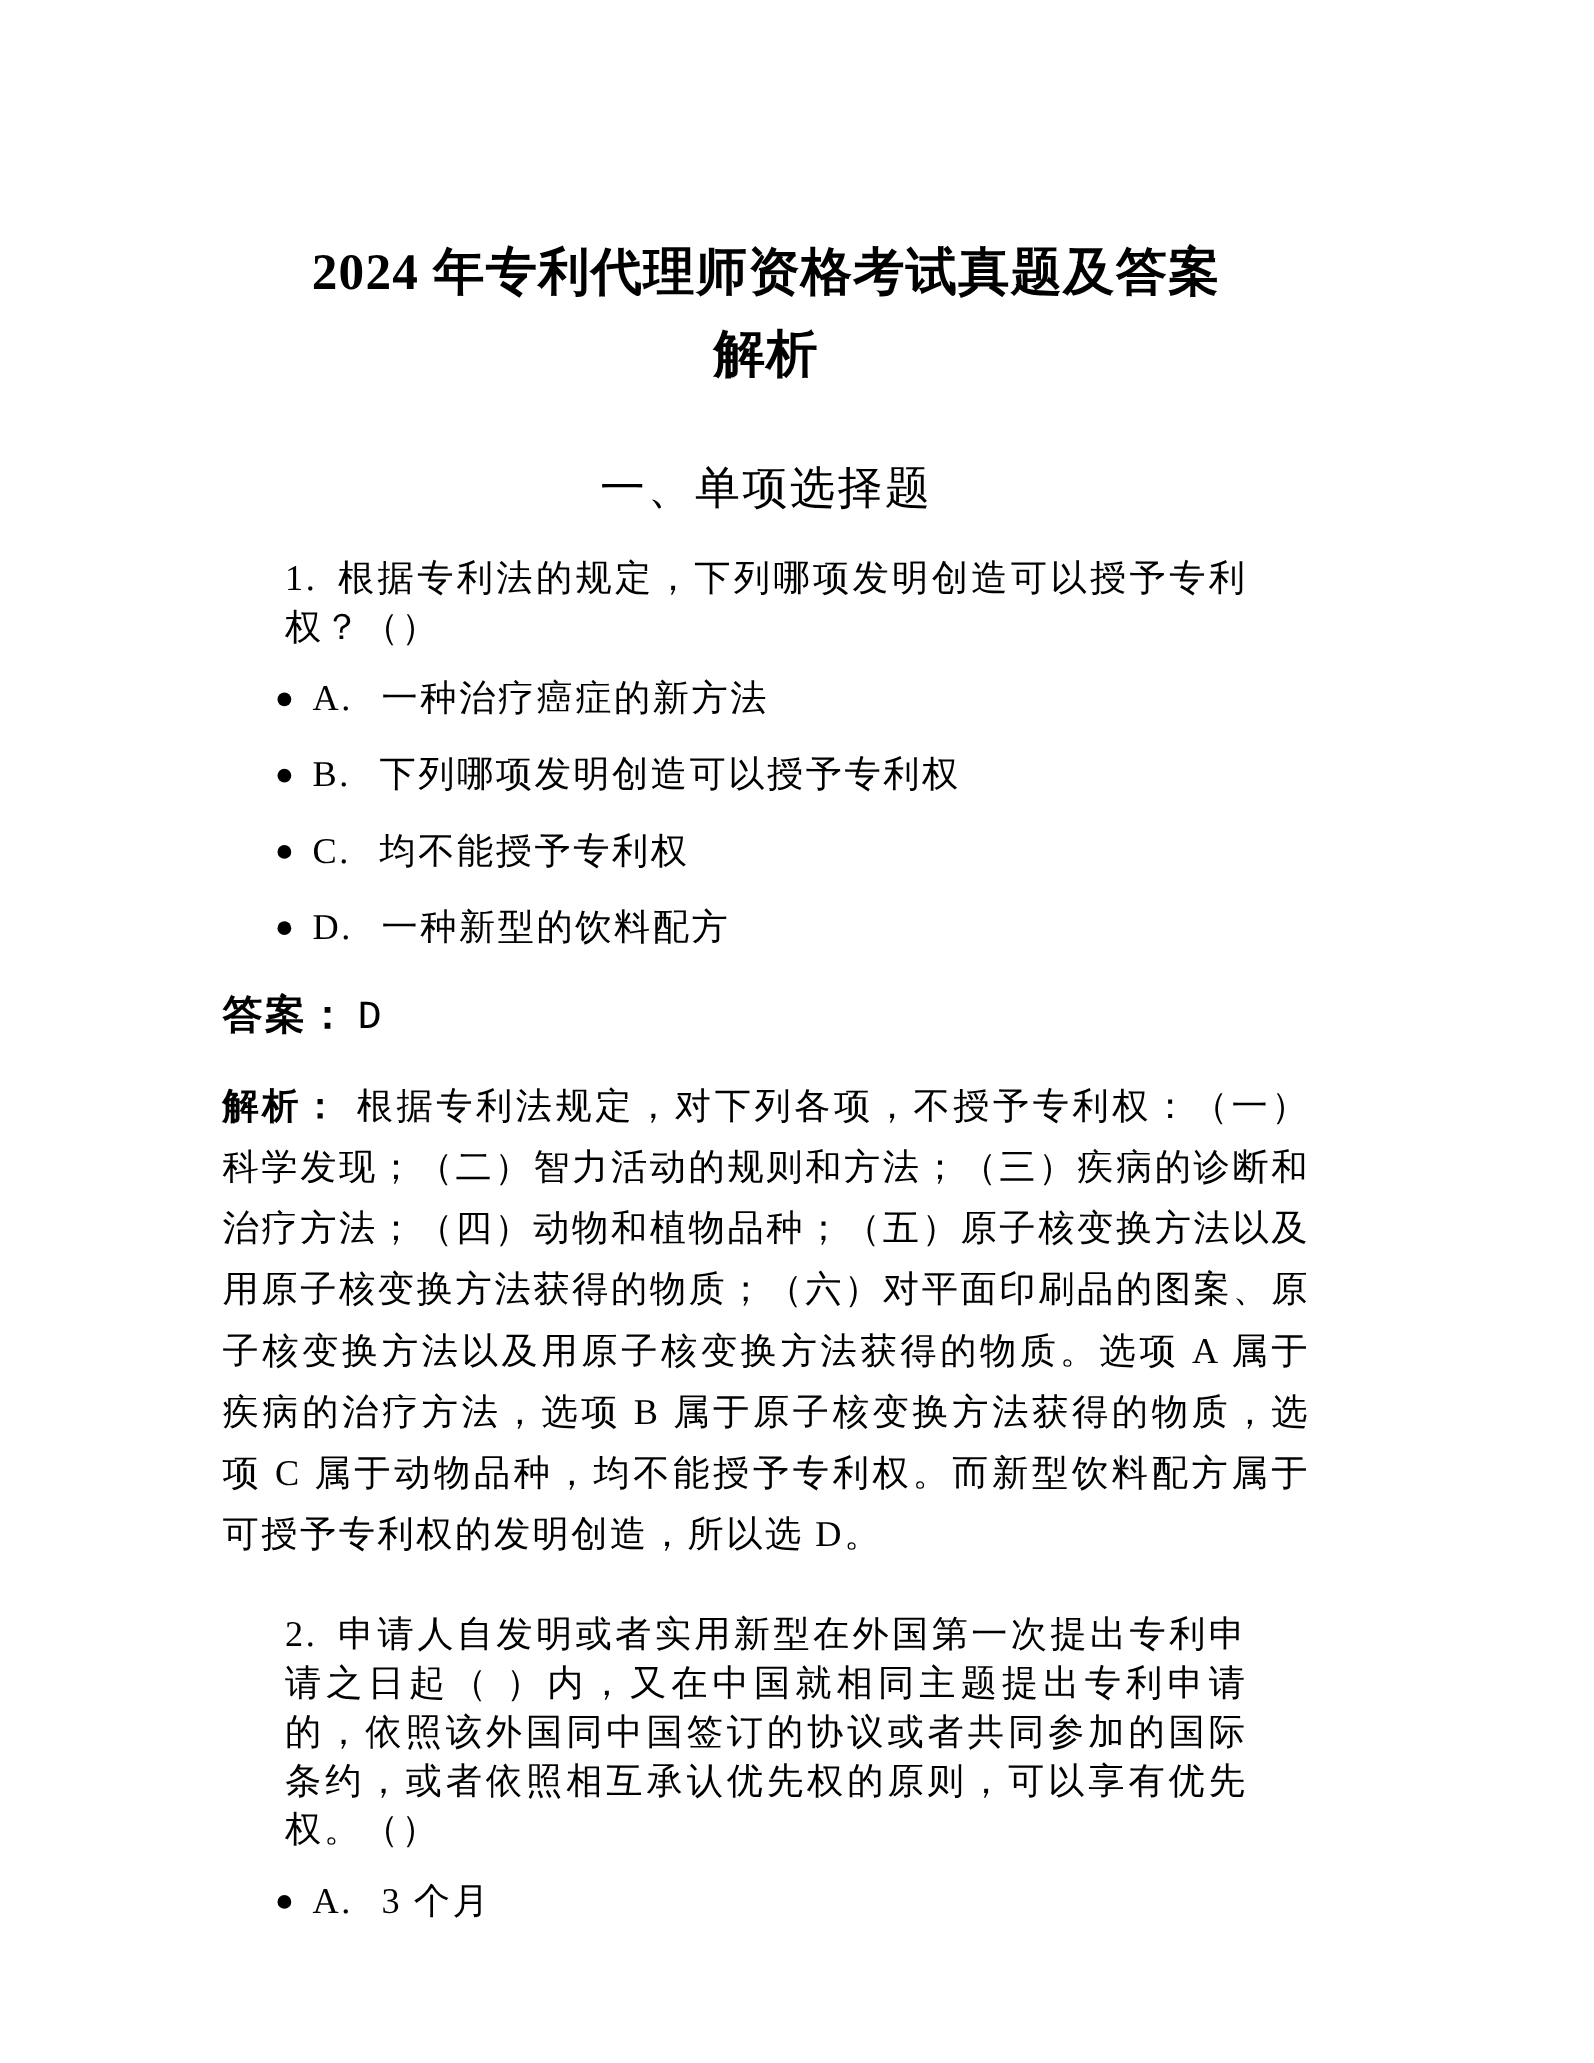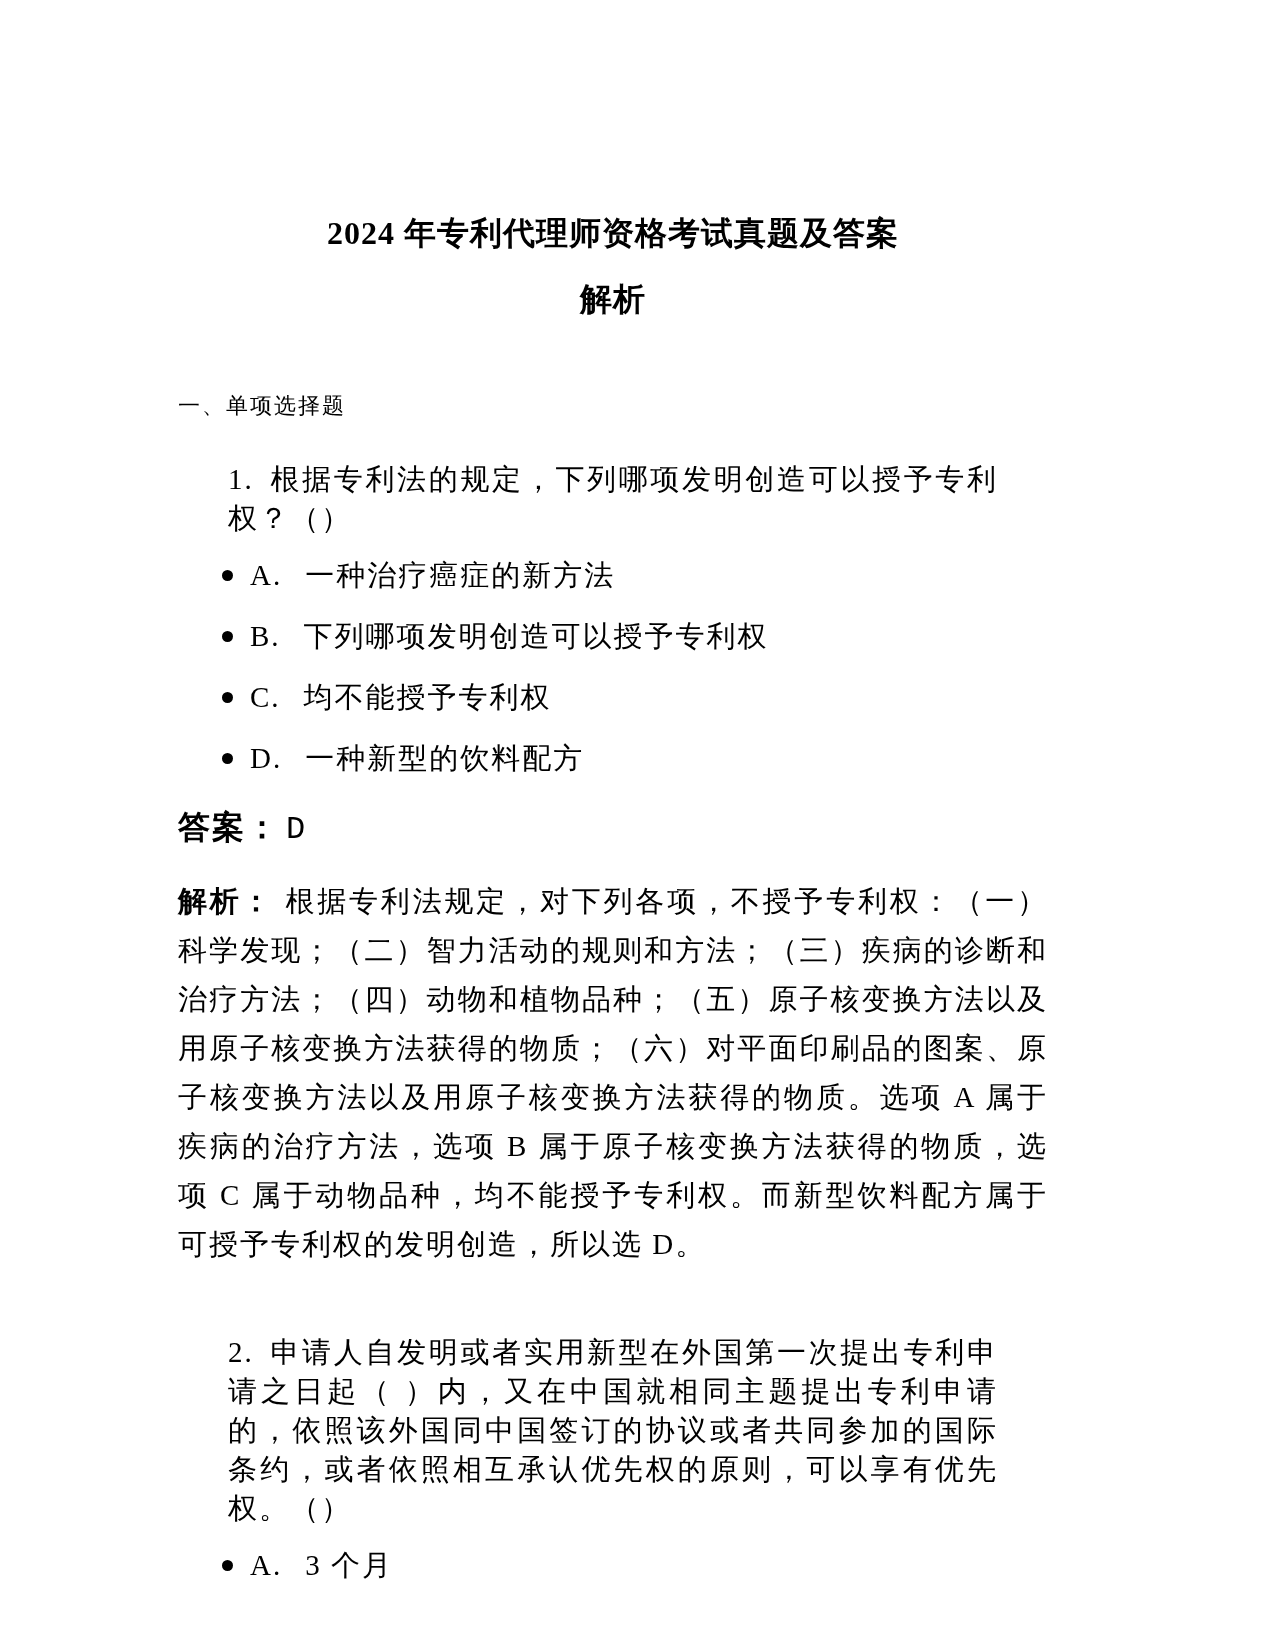--- a/index.html
+++ b/index.html
@@ -9,33 +9,34 @@
     height: 1650px;
     background: #ffffff;
     color: #000000;
     box-sizing: border-box;
     padding: 184px 227px 0 178px;
     overflow: hidden;
     font-family: "Liberation Serif", "DejaVu Serif", serif;
     letter-spacing: 2px;
   }
   .title {
-    margin: 16px;
+    margin: 0;
     text-align: center;
-    font-size: 32px;
+    font-size: 41px;
     line-height: 66px;
     font-weight: bold;
     letter-spacing: 1px;
   }
   .title .tline { display: block; }
   .section-heading {
     margin: 54px 0 0 0;
-    font-size: 22px;
+    font-size: 36px;
     line-height: 40px;
     font-weight: normal;
+    text-align: center;
   }
   .q-text {
     margin: 34px 50px 0 50px;
     font-size: 29px;
     line-height: 39px;
     text-align: justify;
   }
   .q-num { margin-right: 16px; }
   .options {
     list-style: none;
@@ -68,21 +69,21 @@
   .bold { font-weight: bold; }
   .answer-label { margin-right: 6px; }
   .analysis {
     margin: 26px 0 0 0;
     font-size: 29px;
     line-height: 49px;
     text-align: justify;
   }
   .analysis-label { margin-right: 12px; }
   .question-block { margin: 0; }
-  .q2 .q-text { margin-top: 64px; }
+  .q2 .q-text { margin-top: 36px; }
 </style>
 </head>
 <body>
 
 <div class="page">
 
   <h1 class="title">
     <span class="tline">2024 年专利代理师资格考试真题及答案</span>
     <span class="tline">解析</span>
   </h1>

